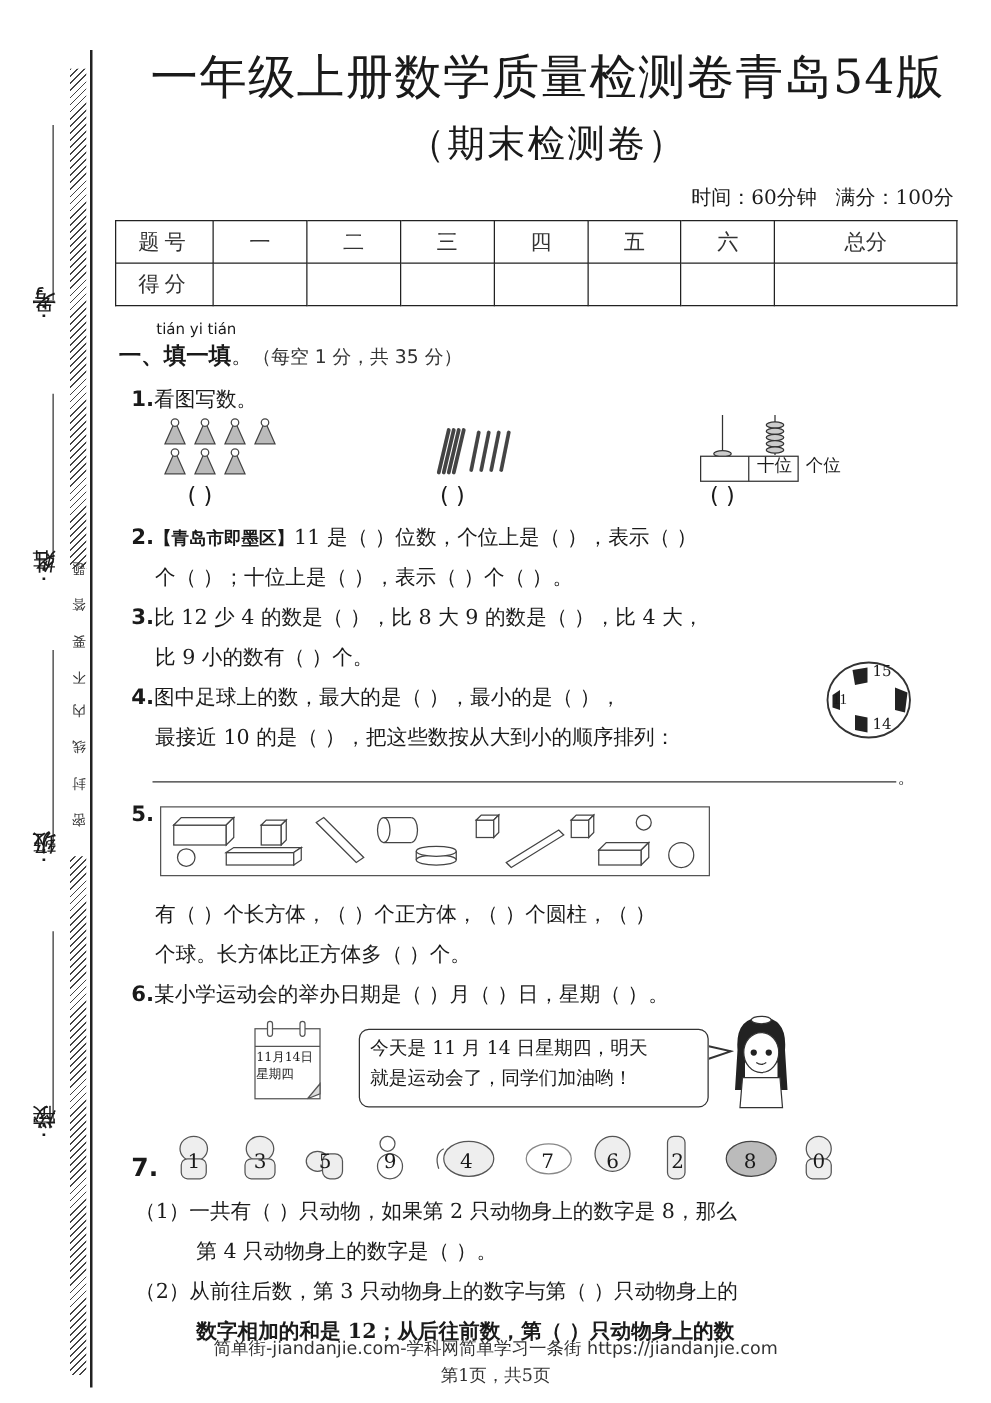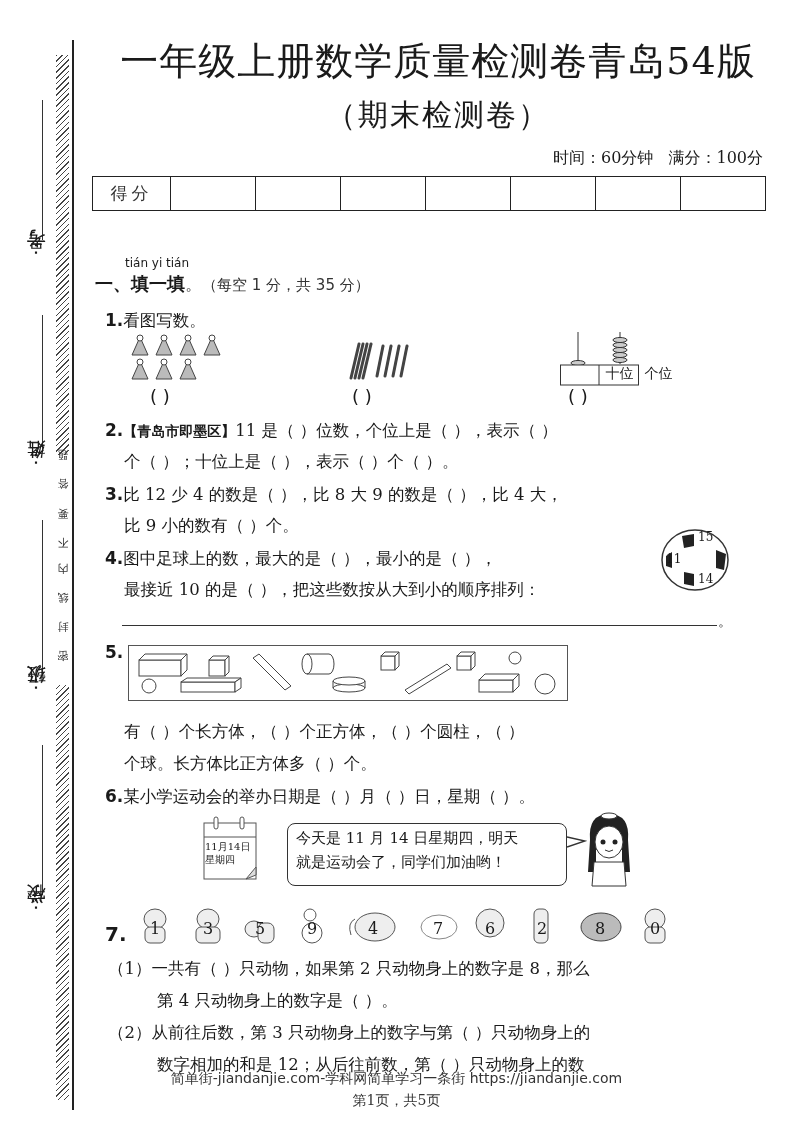--- a/index.html
+++ b/index.html
@@ -89,20 +89,30 @@
 
 <h1 class="title">一年级上册数学质量检测卷青岛54版</h1>
 <div class="subtitle">（期末检测卷）</div>
 <div class="meta">
   <span>时间：60分钟</span>
   <span>满分：100分</span>
 </div>
 
 <table class="score">
   <tbody>
+      <tr>
+    <td>题号</td>
+    <td>一</td>
+    <td>二</td>
+    <td>三</td>
+    <td>四</td>
+    <td>五</td>
+    <td>六</td>
+    <td>总分</td>
+  </tr>
   <tr>
     <td>得分</td>
     <td></td>
     <td></td>
     <td></td>
     <td></td>
     <td></td>
     <td></td>
     <td></td>
   </tr>
@@ -188,21 +198,21 @@
 <svg class="pic" style="left:660px;top:528px;" width="70" height="64">
   <ellipse cx="35" cy="32" rx="33" ry="30" fill="#fff" stroke="#333" stroke-width="1.5"></ellipse>
   <g fill="#222">
       <polygon points="22,8 34,6 34,18 24,20"></polygon>
       <polygon points="56,22 66,26 64,42 56,40"></polygon>
       <polygon points="24,44 34,46 34,58 24,56"></polygon>
       <polygon points="6,28 12,24 12,40 6,38"></polygon>
     </g>
 </svg>
 <div class="q" style="left:698px;top:530px;font-size:12px;line-height:14px;">15</div>
-<div class="q" style="left:666px;top:552px;font-size:12px;line-height:14px;">11</div>
+<div class="q" style="left:666px;top:552px;font-size:12px;line-height:14px;font-family:Liberation Serif, serif;">11</div>
 <div class="q" style="left:698px;top:572px;font-size:12px;line-height:14px;">14</div>
 <div class="answer-line"></div>
 <div class="answer-dot">。</div>
 
 <div class="q" style="left:105px;top:636px;">
   <span class="qn">5.</span>
 </div>
 <div class="shape-box">
   <svg width="438" height="54">
     <g fill="#fff" stroke="#444" stroke-width="1">
@@ -310,16 +320,16 @@
       <ellipse cx="26" cy="22" rx="20" ry="14" fill="#bbb" stroke="#444"></ellipse>
     </svg><span class="num">8</span></div>
 <div class="animal" style="left:635px;"><svg width="40" height="42">
       <ellipse cx="20" cy="14" rx="10" ry="10" fill="#eee" stroke="#555"></ellipse>
       <rect x="10" y="22" width="20" height="16" rx="5" fill="#eee" stroke="#555"></rect>
     </svg><span class="num">0</span></div>
 
 <div class="q" style="left:108px;top:953px;">（1）一共有（      ）只动物，如果第 2 只动物身上的数字是 8，那么</div>
 <div class="q" style="left:157px;top:985px;">第 4 只动物身上的数字是（      ）。</div>
 <div class="q" style="left:108px;top:1017px;">（2）从前往后数，第 3 只动物身上的数字与第（      ）只动物身上的</div>
-<div class="q" style="left:157px;top:1049px;">数字相加的和是 12；从后往前数，第（      ）只动物身上的数</div>
+<div class="q" style="left:157px;top:1049px;font-weight:bold;">数字相加的和是 12；从后往前数，第（      ）只动物身上的数</div>
 
 <div class="footer1">简单街-jiandanjie.com-学科网简单学习一条街 https://jiandanjie.com</div>
 <div class="footer2">第1页，共5页</div>
 
 </body></html>

